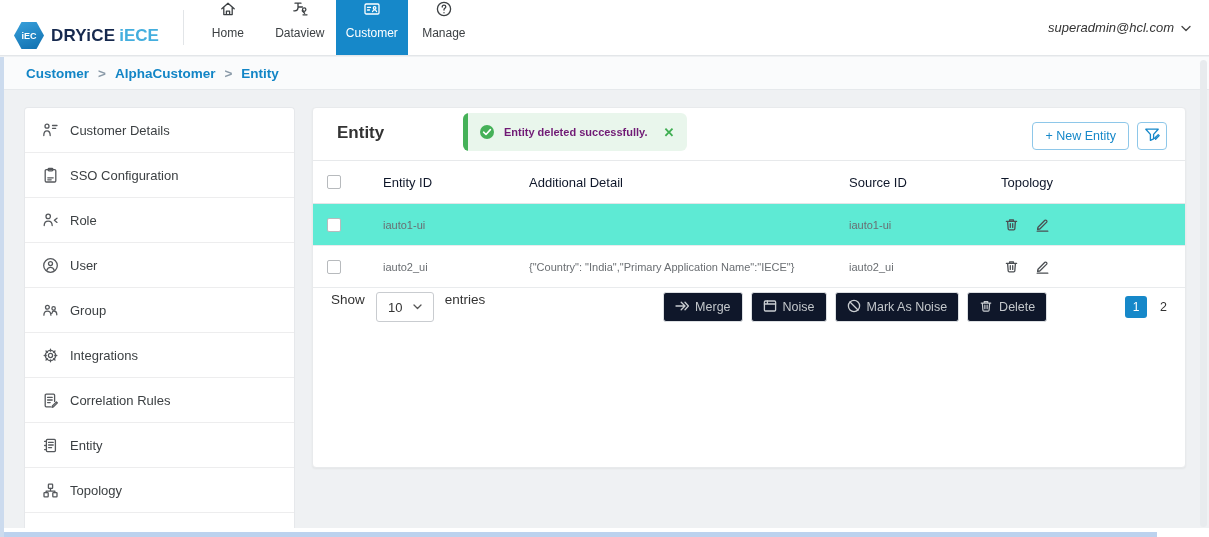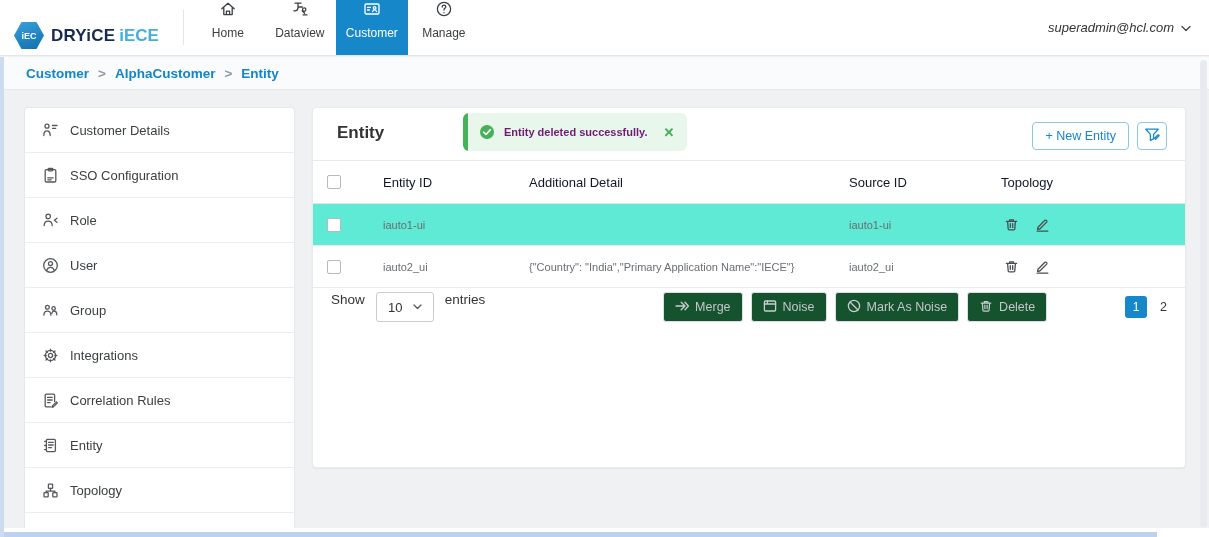--- a/index.html
+++ b/index.html
@@ -79,21 +79,21 @@
   .icon-btn svg { stroke:#4a4e52; }
 
   
   .panel-foot { position:absolute; left:0; right:0; top:182px; height:34px; display:flex;
                 align-items:center; padding:0 18px; }
   .foot-left { display:flex; gap:11px; font-size:13.5px; color:#333; }
   .select { width:58px; height:30px; border:1px solid #c9ccd0; border-radius:3px; background:#fff;
             display:flex; align-items:center; justify-content:center; gap:10px; font-size:13px;
             color:#333; cursor:pointer; }
   .bulk { flex:1; display:flex; justify-content:center; gap:8px; margin-left:100px; }
-  .bulk button { height:30px; border:1px solid #dcdfe2; background:#14532d; border-radius:3px;
+  .bulk button { height:30px; border:1px solid #dcdfe2; background:#0f172a; border-radius:3px;
                  color:#c3c7cb; font-size:12.5px; display:flex; align-items:center; gap:6px;
                  padding:0 11px; font-family:"Liberation Sans", sans-serif; }
   .bulk svg { stroke:#c9cdd1; }
   .pager { display:flex; align-items:center; gap:13px; margin-left:auto; }
   .page-current { width:22px; height:22px; background:#1688c9; color:#fff; display:flex;
                   align-items:center; justify-content:center; border-radius:3px; font-size:12px; cursor:pointer; }
   .page-next { font-size:12.5px; color:#333; cursor:pointer; }
 
   svg.ic { fill:none; stroke-width:1.3; stroke-linecap:round; stroke-linejoin:round; }
 </style>

